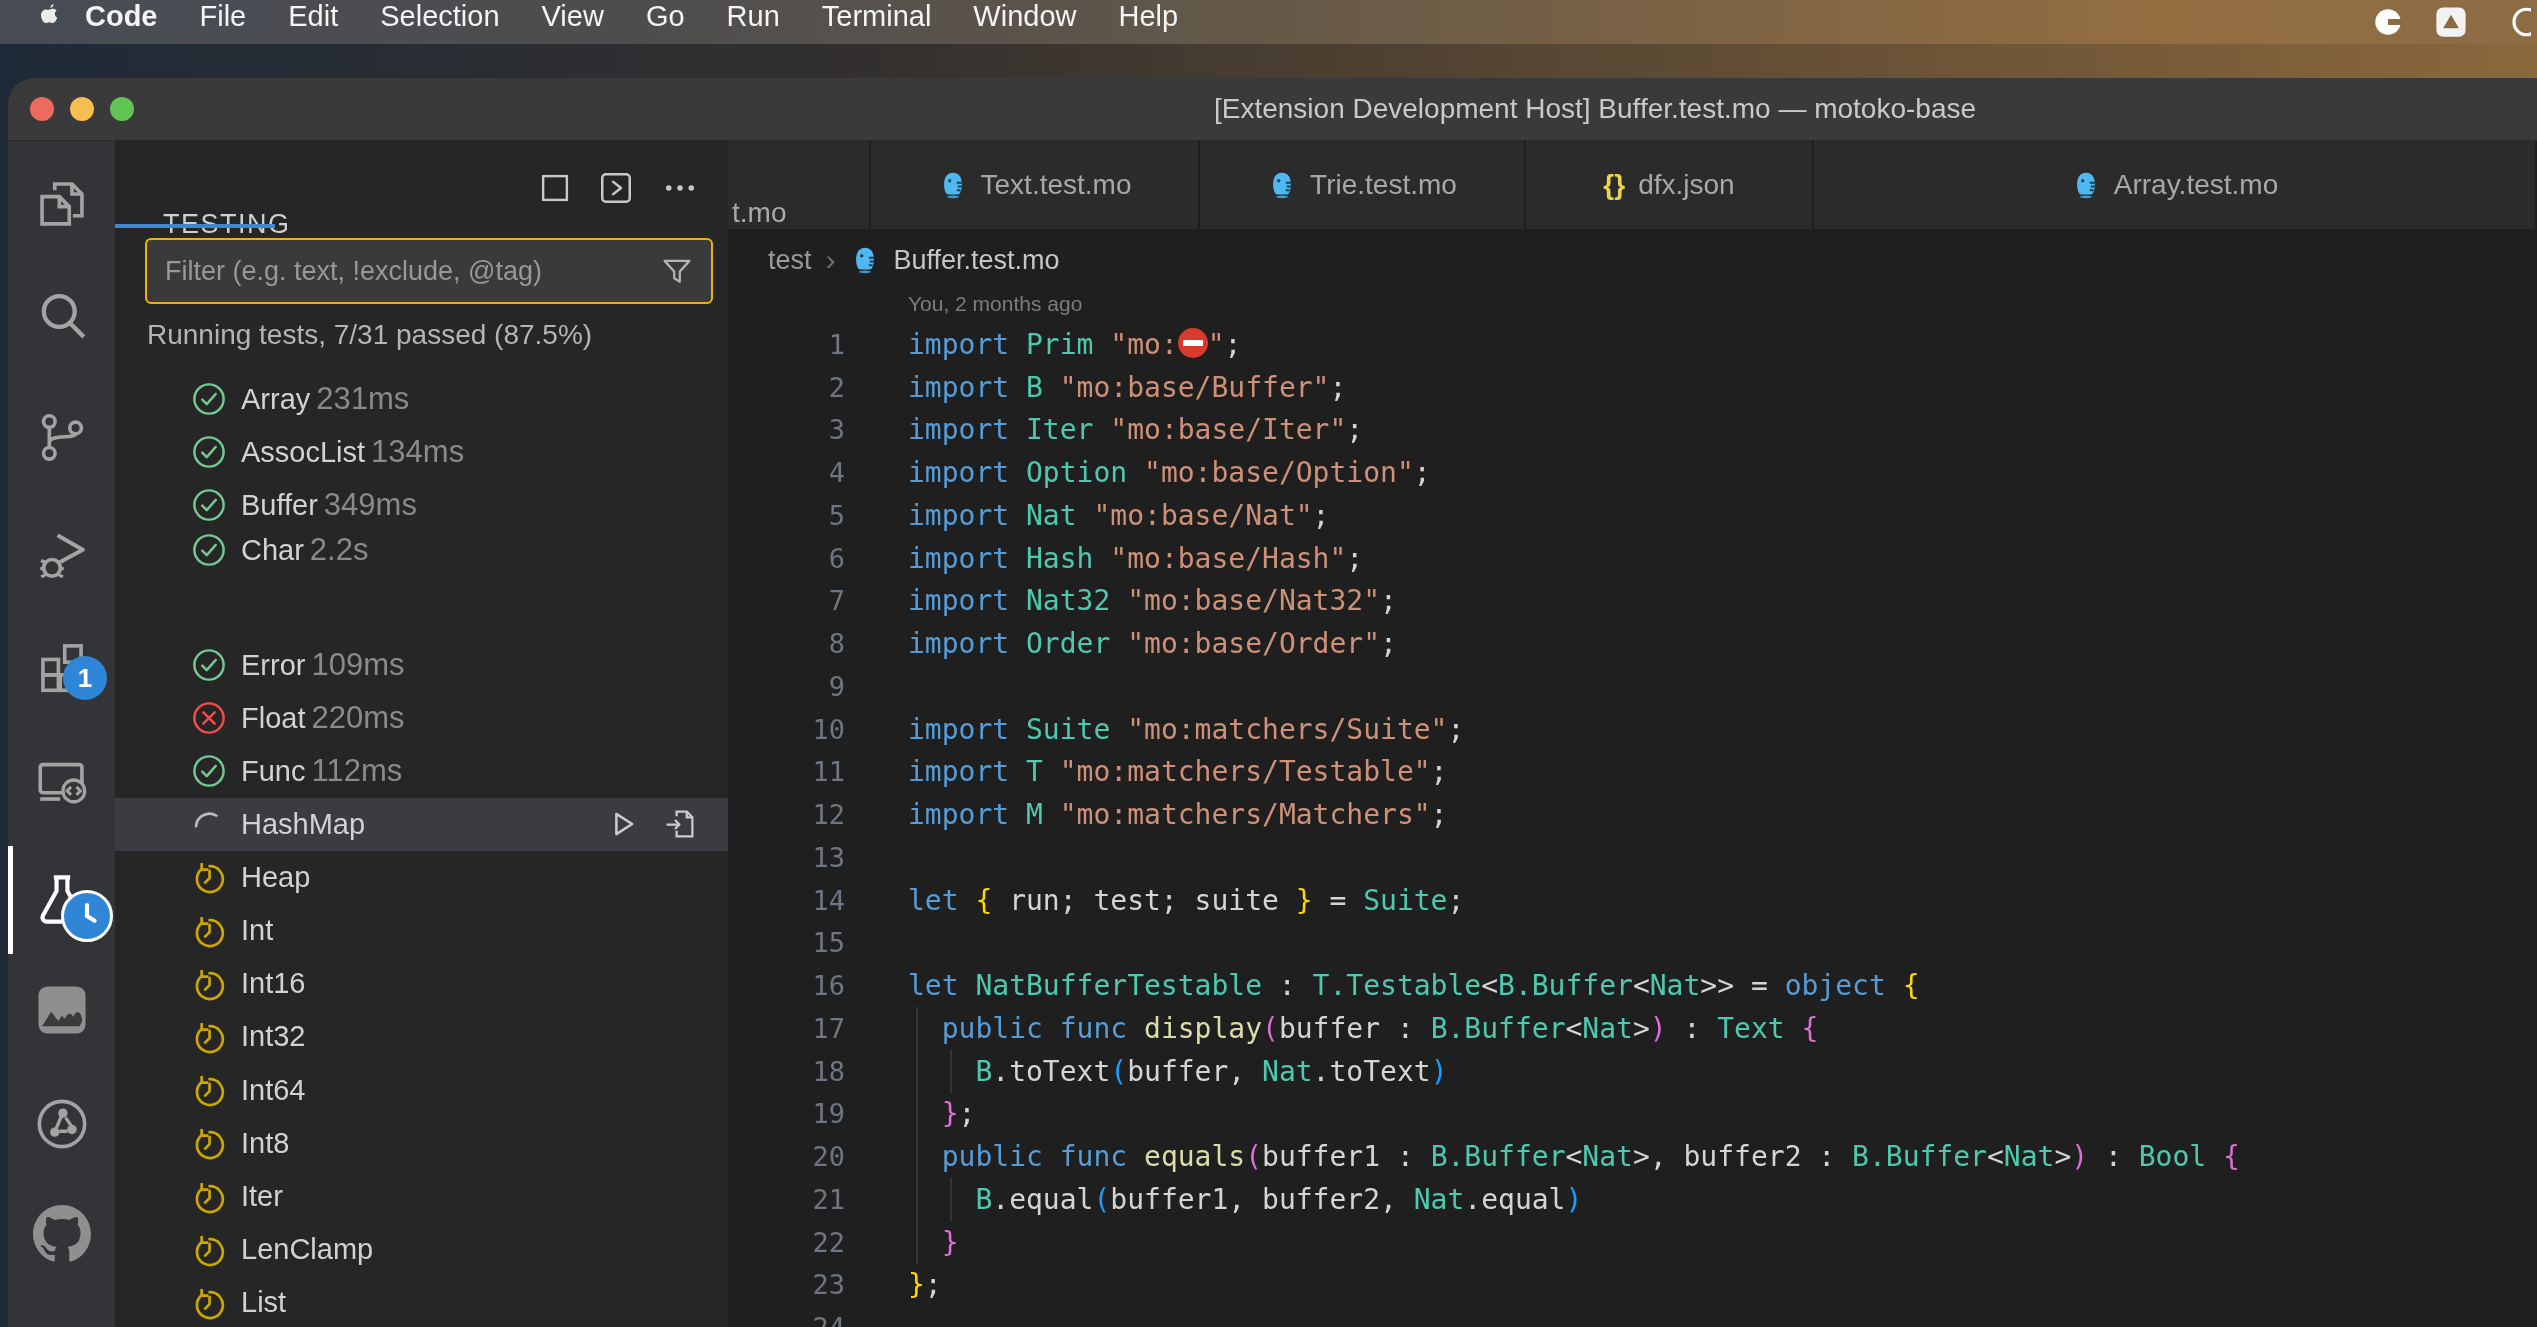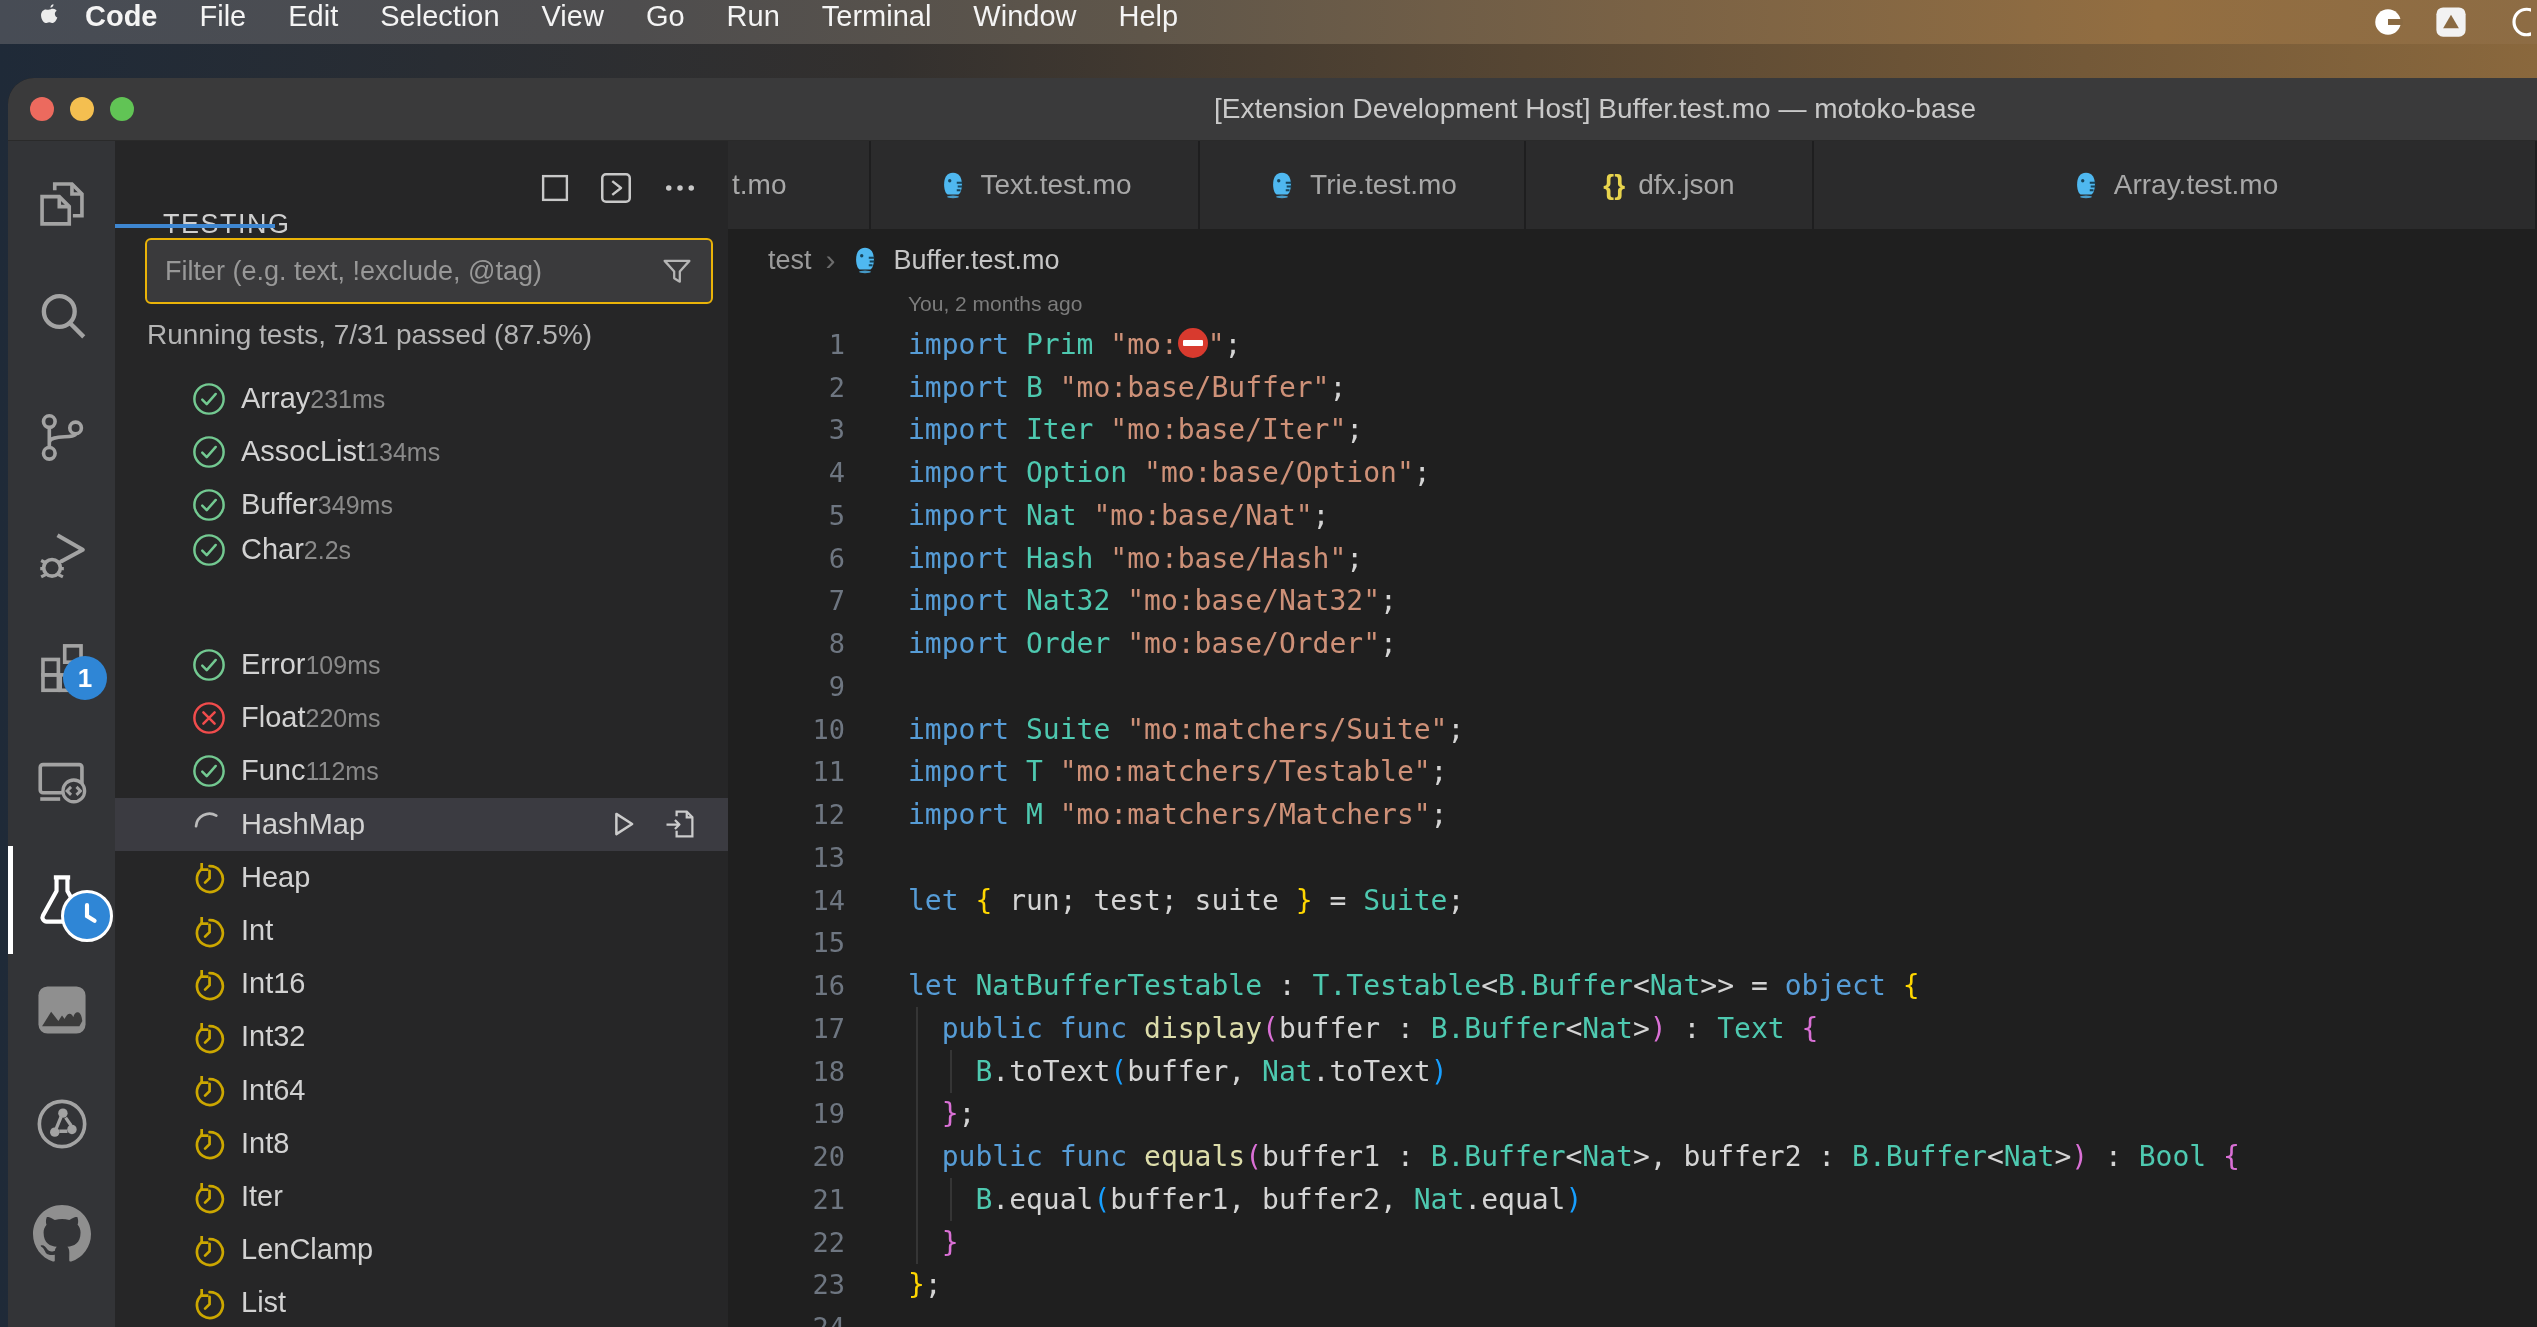--- a/index.html
+++ b/index.html
@@ -44,21 +44,21 @@
   #filter-input{flex:1;background:transparent;border:none;outline:none;color:#d8d8d8;
     font-size:27px;padding:0 0 0 18px;font-family:"Liberation Sans",sans-serif;}
   #filter-input::placeholder{color:#989898;opacity:1;}
   #filter-funnel{margin-right:16px;display:flex;}
   #sb-status{position:absolute;left:32px;top:178px;color:#b4b4b4;font-size:28px;white-space:nowrap;}
   #test-list{position:absolute;left:0;top:231px;width:613px;bottom:0;}
   .trow{position:absolute;left:0;width:613px;height:53px;display:flex;align-items:center;}
   .trow.hover{background:#3b3b41;}
   .t-icon{position:absolute;left:76px;width:36px;height:36px;display:flex;align-items:center;justify-content:center;}
   .t-name{position:absolute;left:126px;color:#d2d2d2;font-size:29px;white-space:nowrap;}
-  .t-time{color:#8a8a8a;font-size:25px;margin-left:0;}
+  .t-time{color:#8a8a8a;font-size:31px;margin-left:6px;}
   .t-act{position:absolute;width:36px;height:36px;display:flex;align-items:center;justify-content:center;}
   
   #editorcol{flex:1;display:flex;flex-direction:column;min-width:0;background:#1f1f1f;}
   #tabbar{height:88px;background:#252526;display:flex;flex:0 0 auto;}
   .tab{height:88px;display:flex;align-items:center;justify-content:center;gap:13px;
     background:#2b2b2c;border-right:2px solid #1e1e1f;color:#a8a8a8;font-size:28px;white-space:nowrap;overflow:hidden;}
   .tab.partial{justify-content:flex-start;padding-left:4px;}
   #breadcrumbs{height:62px;display:flex;align-items:center;gap:14px;padding-left:40px;
     color:#9a9a9a;font-size:27px;flex:0 0 auto;background:#1f1f1f;}
   #bc-file{color:#c6c6c6;}
@@ -405,21 +405,21 @@
                 <path d="M16.5 10.5 V17 L12.5 21" stroke="#CCA700" stroke-width="2.4" stroke-linecap="round"></path>
               </svg>
             </span>
             <span class="t-name">List</span>
           </div>
         </div>
     </div>
 
     <div id="editorcol">
       <div id="tabbar">
-          <div class="tab partial" style="width: 137px;">
+          <div class="tab partial" style="width: 137px; align-items: flex-end;">
             <span>t.mo</span>
           </div>
           <div class="tab" style="width: 327px;">
             <span style="display: flex;">
               <svg width="30" height="30" viewBox="0 0 32 32" fill="none">
                 <path fill="#4FB8F0" d="M16 3 C9 3 6.5 9 6.5 15.5 C6.5 21.5 8.5 26 10.5 26 h11 c2 0 4-4.5 4-10.5 C25.5 9 23 3 16 3 Z"></path>
                 <circle cx="12.5" cy="11.5" r="1.8" fill="#17455c"></circle>
                 <rect x="20" y="12.5" width="6" height="2.2" fill="#17455c"></rect>
                 <rect x="21" y="16.5" width="5" height="2.2" fill="#17455c"></rect>
                 <rect x="20" y="20.5" width="4" height="2.2" fill="#17455c"></rect>

